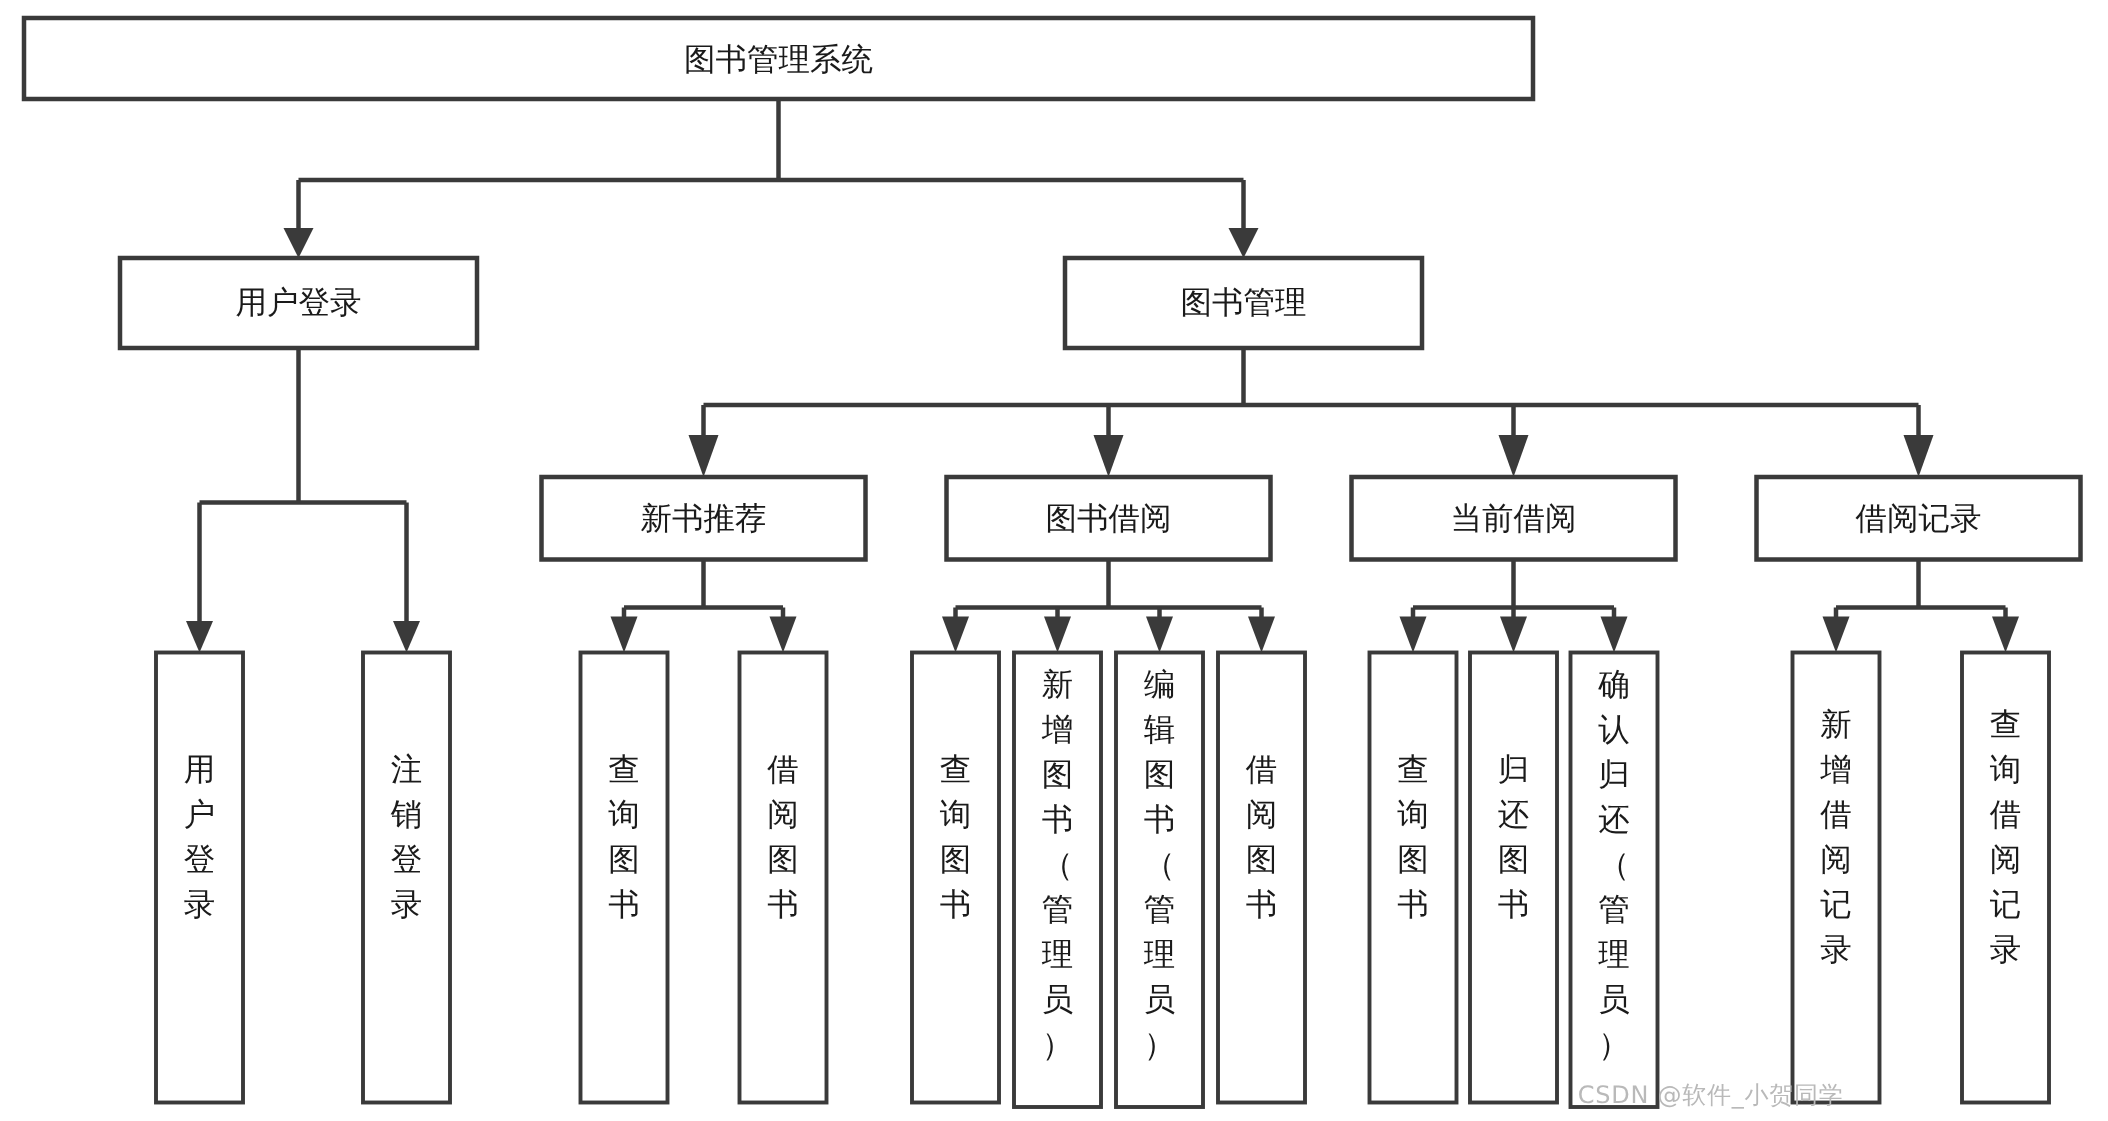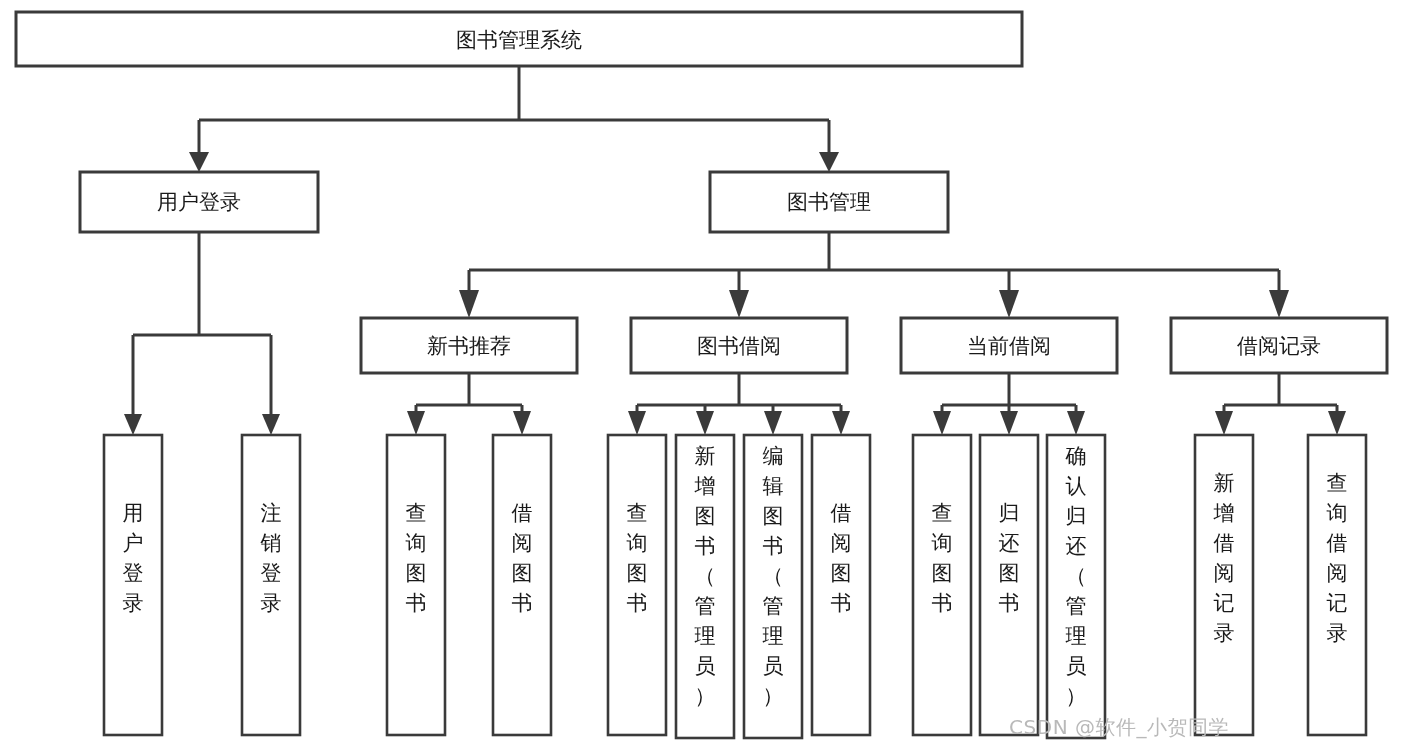--- a/index.html
+++ b/index.html
@@ -54,21 +54,21 @@
     font-family: "DejaVu Sans", "Liberation Sans", sans-serif;
     fill: #1a1a1a;
     font-size: 21px;
     text-anchor: middle;
   }
   .watermark {
     position: absolute;
     right: 8px;
     bottom: 6px;
     font-family: "DejaVu Sans", "Liberation Sans", sans-serif;
-    font-size: 20px;
+    font-size: 16px;
     color: #b9b9b9;
     white-space: nowrap;
     letter-spacing: 0.5px;
   }
 </style>
 </head>
 <body>
 
 <div id="diagram-root">
   <svg class="flowchart" viewBox="0 0 1405 747" xmlns="http://www.w3.org/2000/svg">

